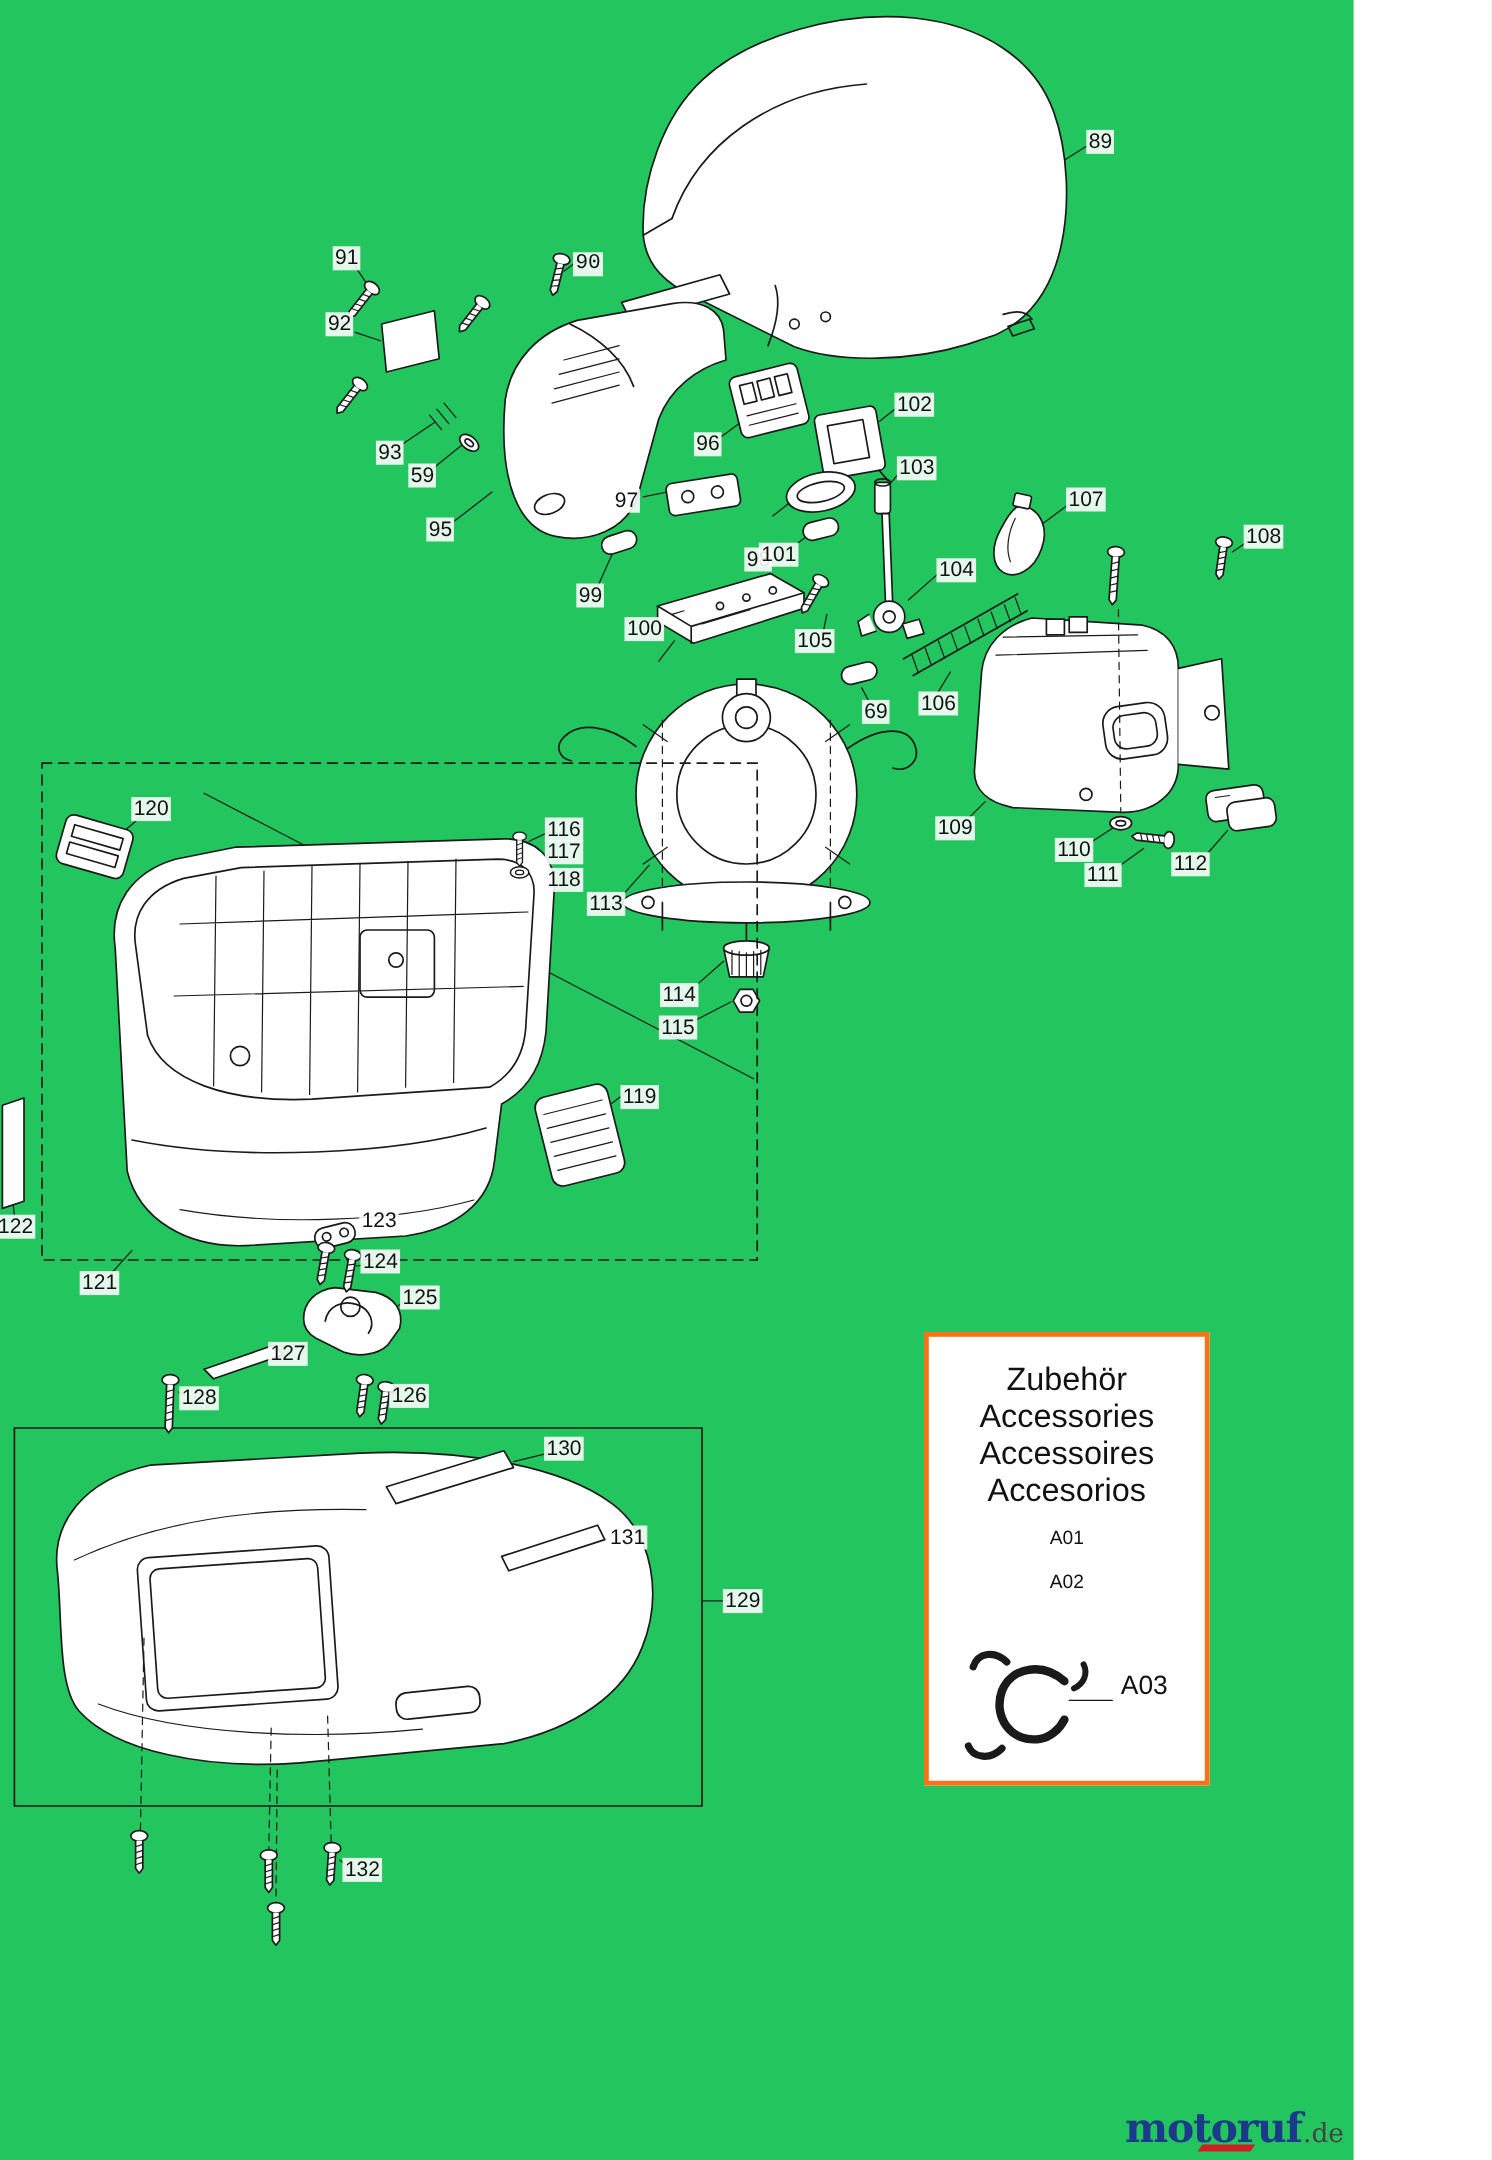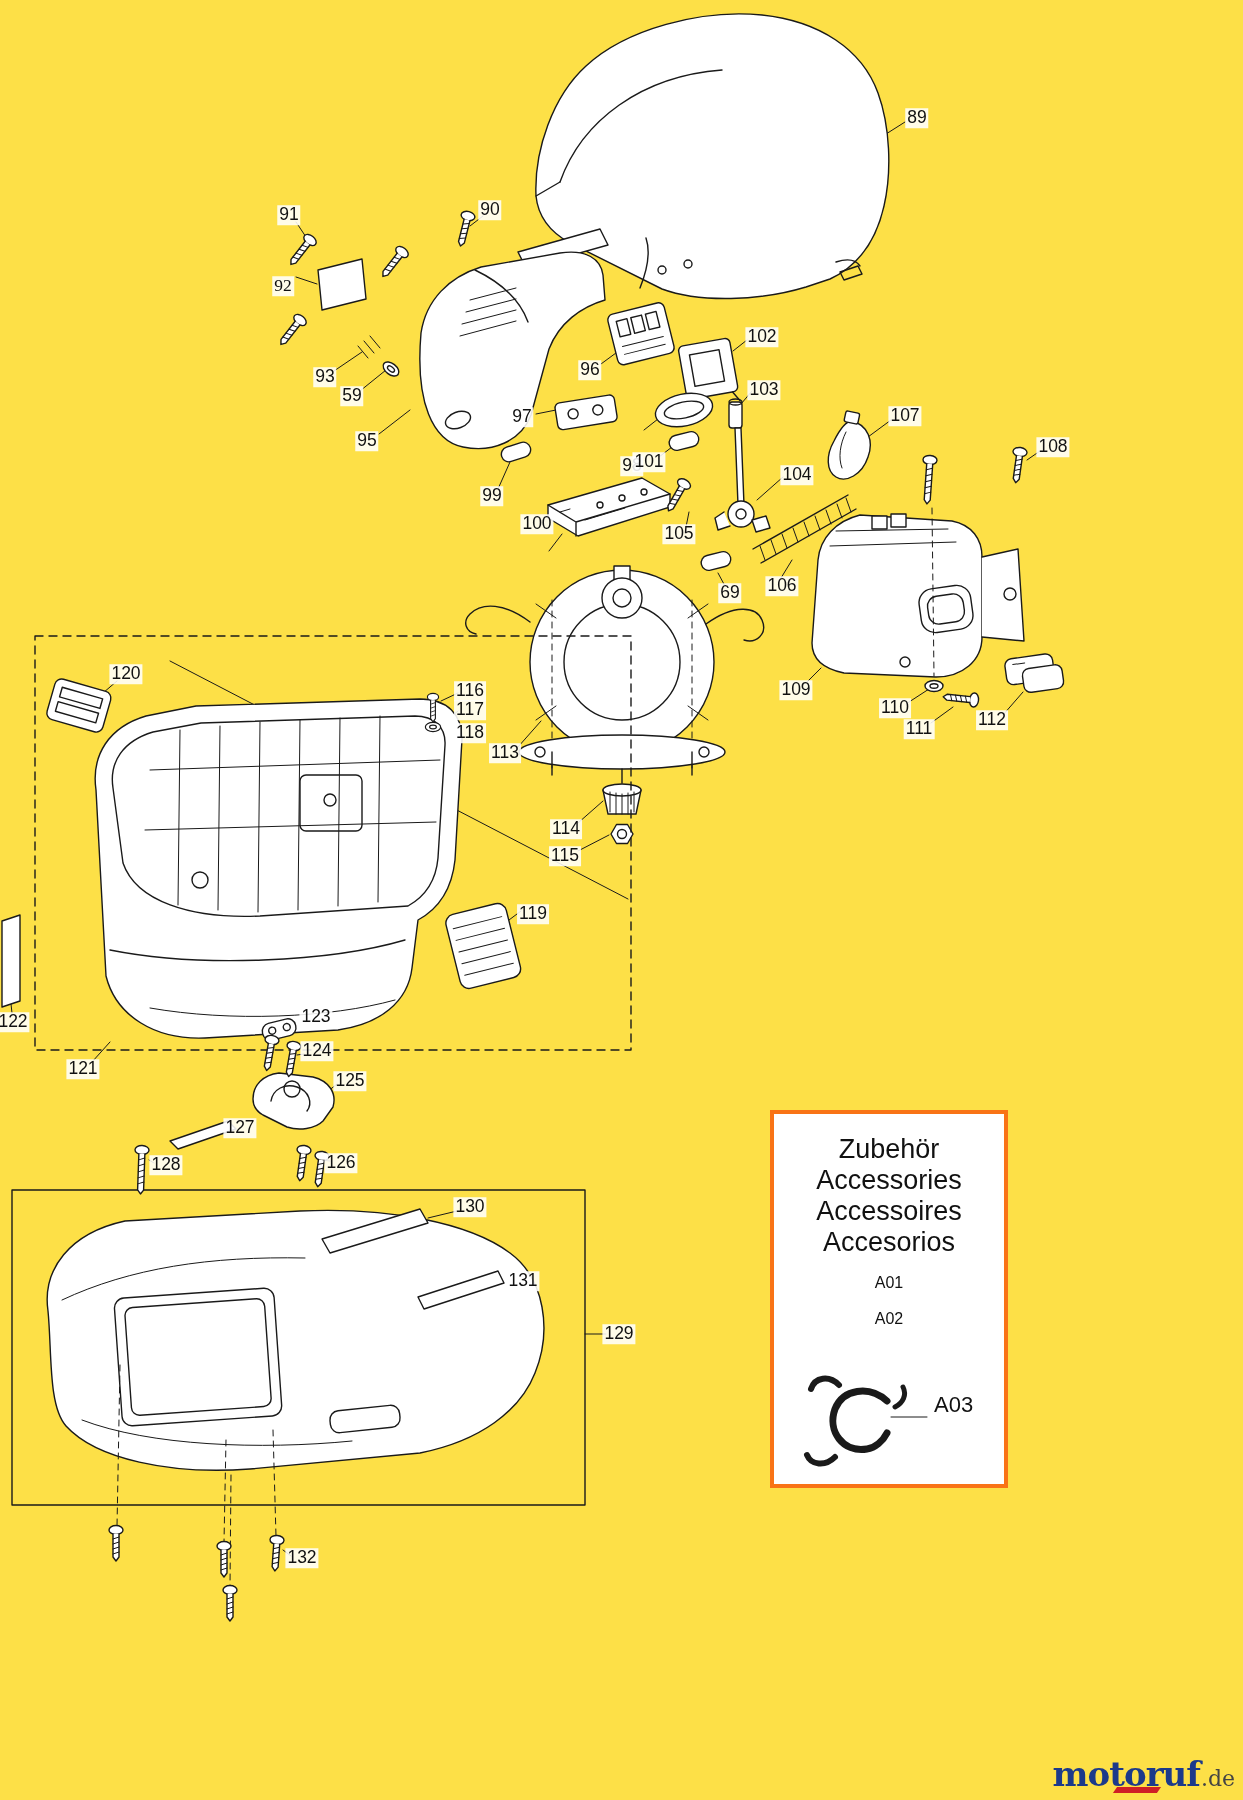--- a/index.html
+++ b/index.html
@@ -1,16 +1,16 @@
 <!DOCTYPE html>
 <html><head>
 <meta charset="utf-8">
 <style>
   html,body{margin:0;padding:0;background:#fff}
-  .stage{position:relative;width:1243px;height:1800px;background:#fde047;
+  .stage{position:relative;width:1128px;height:1800px;background:#22c55e;
          font-family:"Liberation Sans",sans-serif;color:#111;overflow:hidden}
   .diagram{position:absolute;left:0;top:0}
   .d *{stroke:#1a1a1a;fill:none;stroke-width:1.4;stroke-linejoin:round;stroke-linecap:round}
   .d .fw{fill:#fff}
   .d .thin{stroke-width:1}
   .d .dash{stroke-dasharray:8 6}
   .d .dash2{stroke-dasharray:6 5;stroke-width:1}
   .labels{position:absolute;left:0;top:0;width:1243px;height:1800px;pointer-events:none}
   .part-label{position:absolute;transform:translate(-50%,-50%);font-size:17.5px;line-height:1;
               background:rgba(255,255,255,.88);padding:1px 2px;white-space:nowrap}
@@ -287,23 +287,23 @@
       <use href="#screw-long" transform="translate(142,1150) rotate(2)"></use>
       <use href="#screw" transform="translate(277,1540) rotate(4)"></use>
       <use href="#screw" transform="translate(116,1530)"></use>
       <use href="#screw" transform="translate(224,1546)"></use>
       <use href="#screw" transform="translate(230,1590)"></use>
     </g>
   </svg>
 
   <div class="labels" id="part-labels">
       <span class="part-label" style="left: 917px; top: 118px;">89</span>
-      <span class="part-label" style="left: 490px; top: 210px;">90</span>
+      <span class="part-label" style="left: 490px; top: 220px; font-family: Liberation Mono, monospace;">90</span>
       <span class="part-label" style="left: 289px; top: 215px;">91</span>
-      <span class="part-label" style="left: 283px; top: 286px; font-family: Liberation Serif, serif;">92</span>
+      <span class="part-label" style="left: 283px; top: 270px;">92</span>
       <span class="part-label" style="left: 325px; top: 377px;">93</span>
       <span class="part-label" style="left: 352px; top: 396px;">59</span>
       <span class="part-label" style="left: 367px; top: 441px;">95</span>
       <span class="part-label" style="left: 590px; top: 370px;">96</span>
       <span class="part-label" style="left: 522px; top: 417px;">97</span>
       <span class="part-label" style="left: 632px; top: 434px; margin-top: 32px;">98</span>
       <span class="part-label" style="left: 492px; top: 496px;">99</span>
       <span class="part-label" style="left: 537px; top: 524px;">100</span>
       <span class="part-label" style="left: 649px; top: 462px;">101</span>
       <span class="part-label" style="left: 762px; top: 337px;">102</span>

